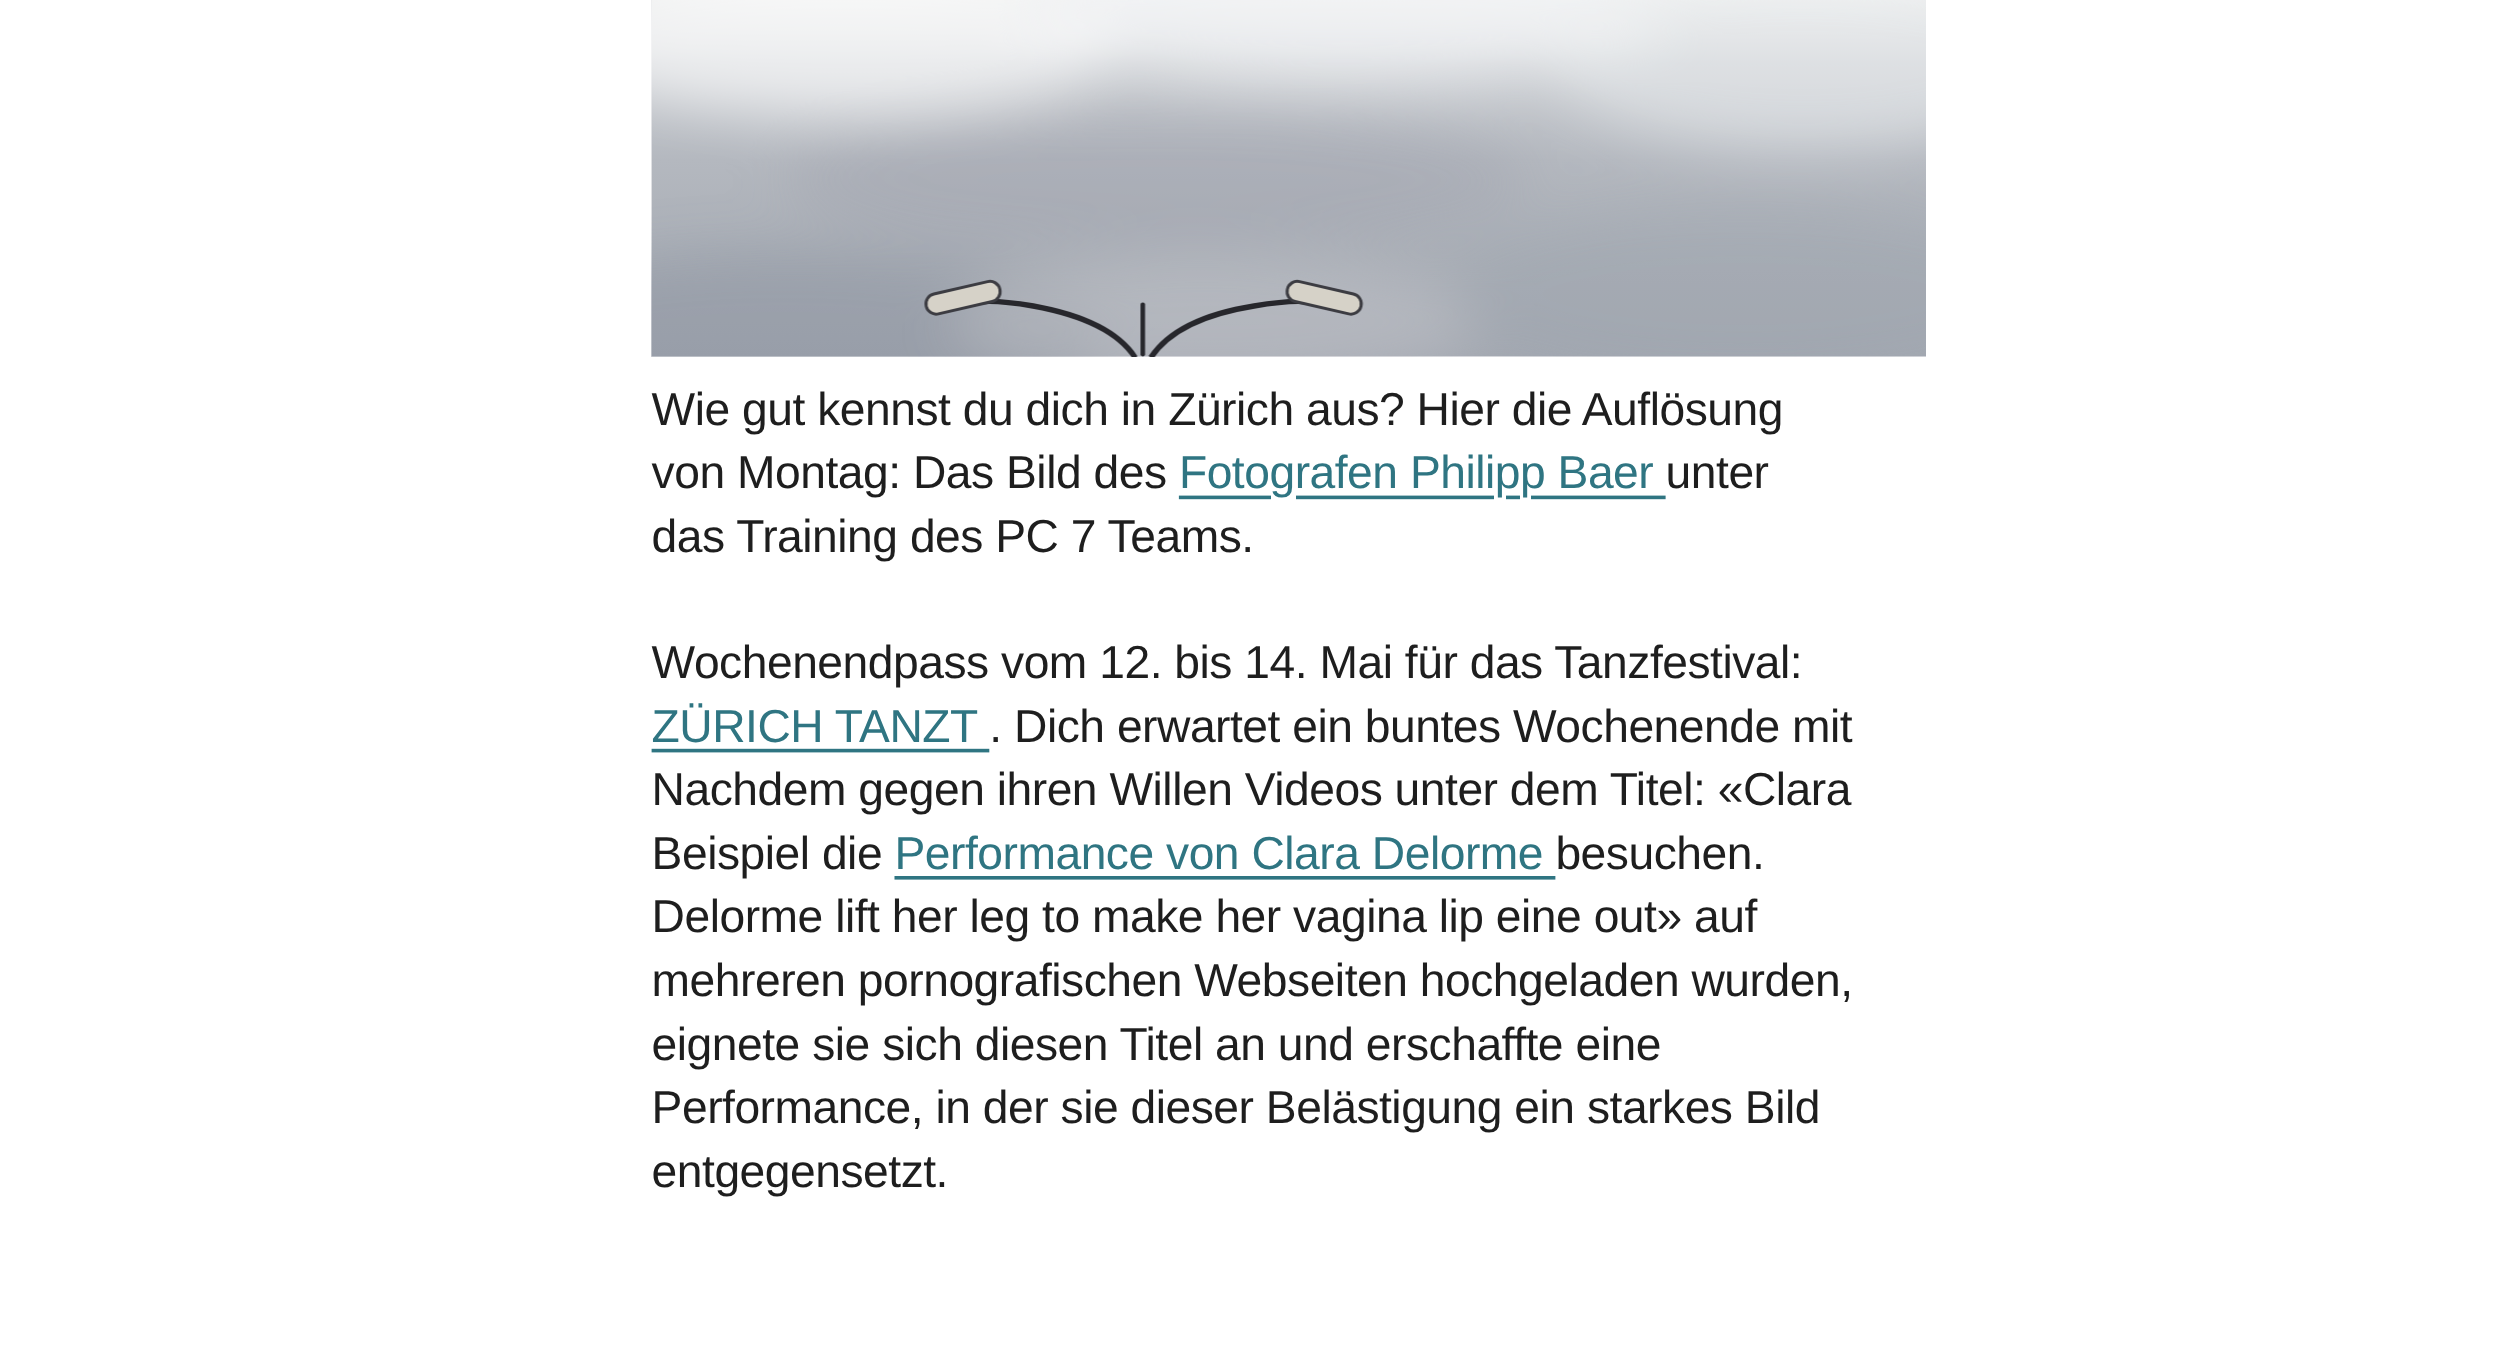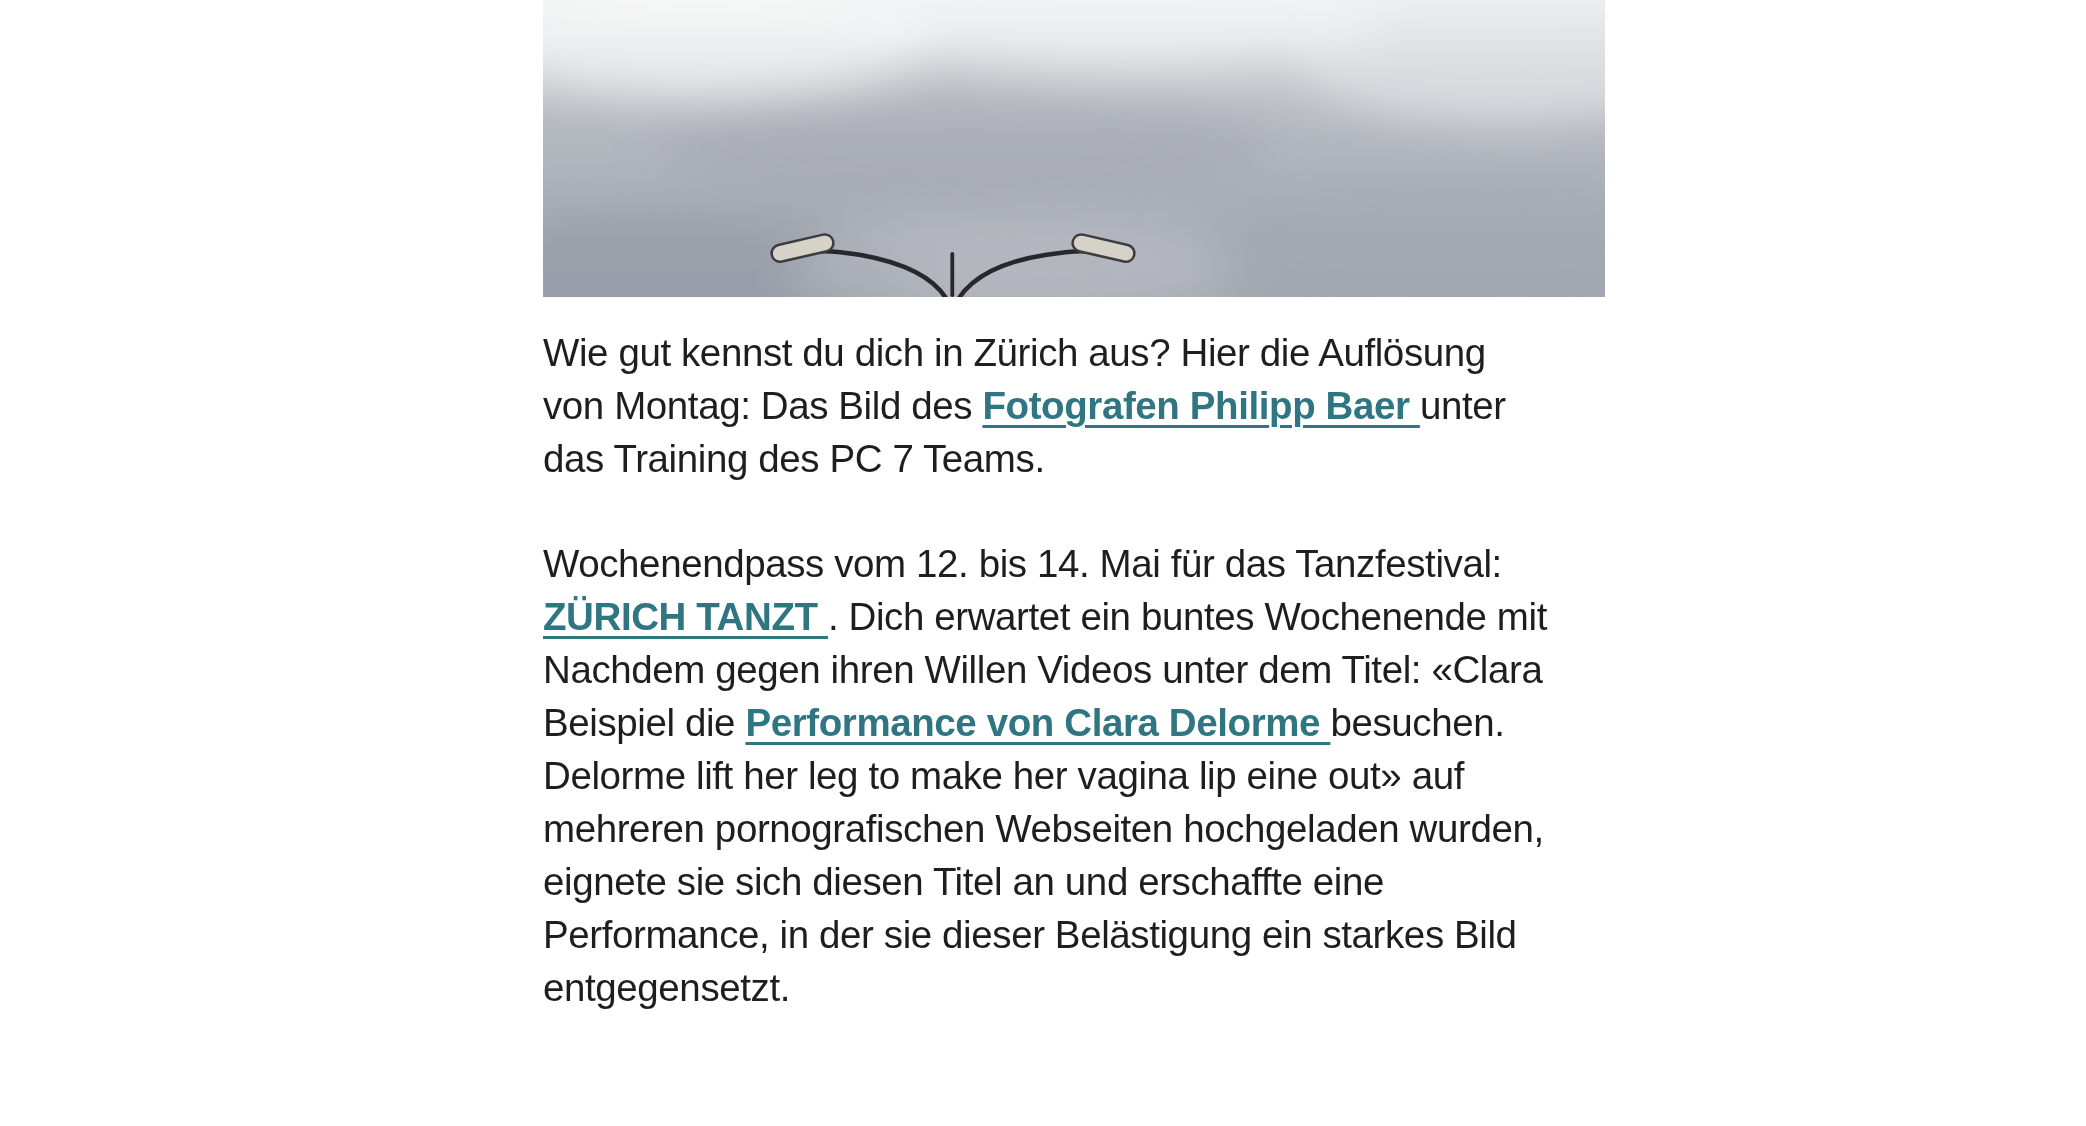--- a/index.html
+++ b/index.html
@@ -10,36 +10,35 @@
     font-family:"Liberation Sans","DejaVu Sans",sans-serif;
   }
   .content{
     position:absolute;left:543px;top:0;width:1062px;
   }
   .photo{
     width:1062px;height:297px;overflow:hidden;background:#b6bac0;
   }
   .photo svg{display:block;}
   .article{
-    margin-top:29px;
+    margin-top:18px;
     font-size:38.5px;
     line-height:53px;
     letter-spacing:-0.4px;
     color:var(--text-color,#1e1e1e);
   }
   .paragraph{margin:0 0 52px 0;}
   .line{white-space:pre;height:53px;}
   .lnk{
     color:var(--link-color,#2f7582);
     text-decoration:underline;
     text-decoration-color:var(--link-color,#2f7582);
     text-decoration-thickness:3px;
     text-underline-offset:6px;
     cursor:pointer;
-    font-weight:bold;
   }
 </style>
 </head>
 <body>
 
 <div class="content">
 
   <div class="photo">
     <svg width="1062" height="297" viewBox="0 0 1062 297">
       <defs>

